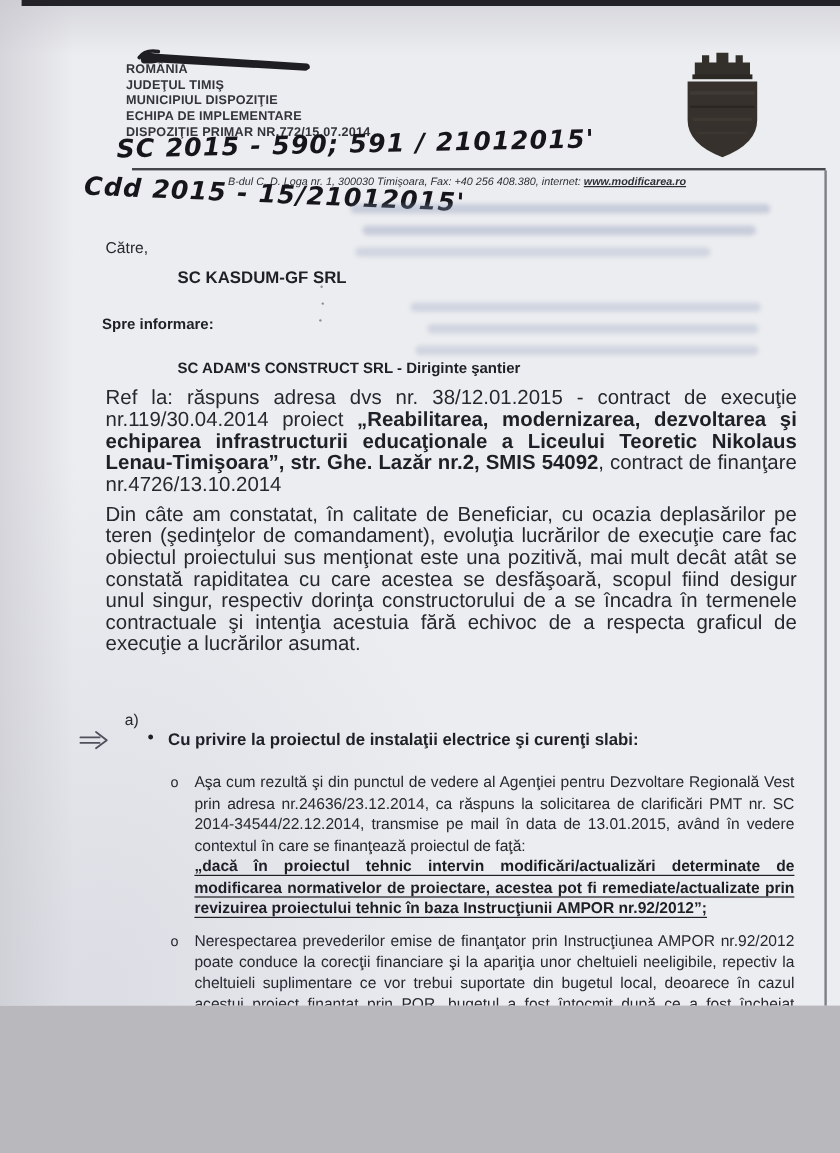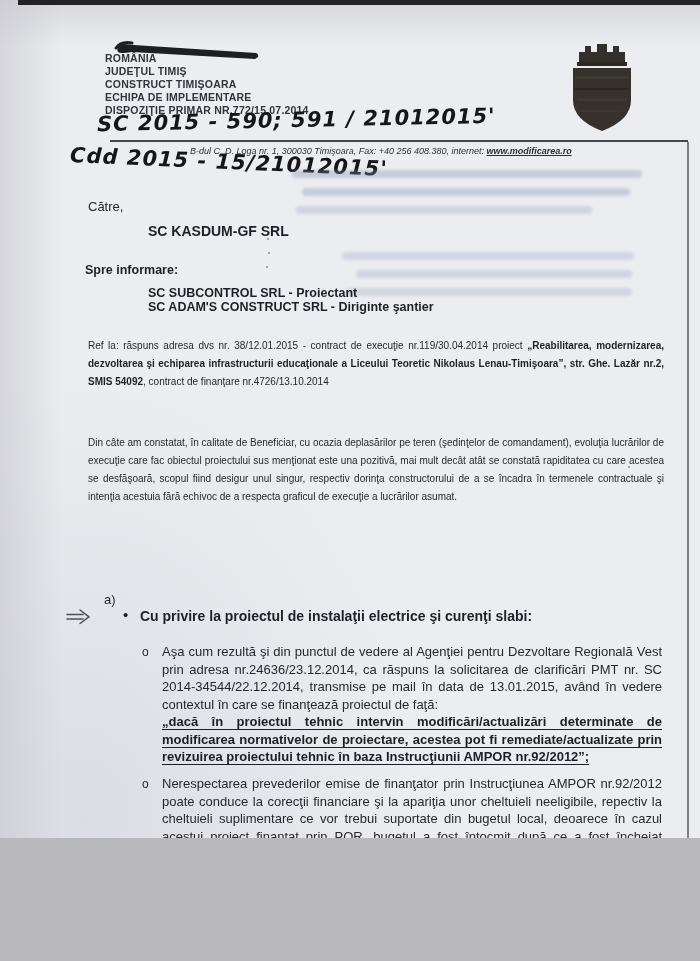--- a/index.html
+++ b/index.html
@@ -28,21 +28,21 @@
   
   .hand{
     font-family:"DejaVu Sans",sans-serif;font-style:italic;font-weight:bold;
     color:#15151b;letter-spacing:1px;white-space:nowrap;
   }
   .hand1{font-size:21px;transform:rotate(-1.2deg);}
   .hand2{font-size:21px;transform:rotate(2.5deg);}
   
   .t{font-size:13px;color:#27272f;}
   .b{font-weight:bold;color:#1f1f27;}
-  .para{font-size:10px;line-height:18px;text-align:justify;color:#27272f;margin-top:14px;}
+  .para{font-size:17px;line-height:18px;text-align:justify;color:#27272f;}
   .sub{font-size:13px;line-height:17.5px;text-align:justify;color:#27272f;}
   .uline{font-weight:bold;text-decoration:underline;text-underline-offset:3px;color:#1e1e26;}
   .bullet-dot{font-size:15px;color:#1f1f27;}
   .circle-dot{font-size:12px;color:#27272f;}
   
   .bleed{position:absolute;border-radius:4px;filter:blur(1.6px);background:rgba(128,143,180,.34);}
   .bleed.light{background:rgba(132,146,182,.26);}
   .speck{position:absolute;width:2px;height:2px;border-radius:50%;background:#4c4c55;opacity:.6;}
 </style>
 </head>
@@ -56,21 +56,21 @@
   <div class="abs" style="left:112px;top:36px;">
     <svg width="150" height="30" viewBox="0 0 150 30">
       <path d="M6 16 Q3 9 12 8 L22 9 L144 17 Q147 18 146 21 L143 23 L20 16 Q8 18 6 16 Z" fill="#1e1e23"></path>
       <path d="M4 12 q5 -7 16 -5" stroke="#1e1e23" fill="none" stroke-width="3" stroke-linecap="round"></path>
     </svg>
   </div>
 
   <div class="abs" style="left:105px;top:52px;">
     <div class="lh-line">ROMÂNIA</div>
     <div class="lh-line">JUDEŢUL TIMIŞ</div>
-    <div class="lh-line">CONSTRUCT TIMIŞOARA</div>
+    <div class="lh-line">MUNICIPIUL DISPOZIŢIE</div>
     <div class="lh-line">ECHIPA DE IMPLEMENTARE</div>
     <div class="lh-line">DISPOZIŢIE PRIMAR NR.772/15.07.2014</div>
   </div>
 
   <div class="abs" style="left:563px;top:38px;">
     <svg width="78" height="97" viewBox="0 0 78 97">
 
       <path d="M16 26 L16 14 L22 14 L22 8 L28 8 L28 14 L34 14 L34 6 L44 6 L44 14 L50 14 L50 8 L56 8 L56 14 L62 14 L62 26 Z" fill="#332f2b"></path>
       <rect x="14" y="24" width="50" height="4" fill="#2c2925"></rect>
 
@@ -101,21 +101,20 @@
 
   <div class="speck" style="left:267px;top:238px;"></div>
   <div class="speck" style="left:268px;top:252px;"></div>
   <div class="speck" style="left:266px;top:266px;"></div>
   <div class="speck" style="left:628px;top:466px;"></div>
   <div class="speck" style="left:430px;top:930px;"></div>
 
   <div class="abs t" style="left:88px;top:199px;">Către,</div>
   <div class="abs b" style="left:148px;top:223px;font-size:14px;">SC KASDUM-GF SRL</div>
   <div class="abs b" style="left:85px;top:263px;font-size:12.5px;">Spre informare:</div>
-  <div class="abs b" style="left:148px;top:286px;font-size:12.5px;">SC SUBCONTROL SRL - Proiectant</div>
   <div class="abs b" style="left:148px;top:300px;font-size:12.5px;">SC ADAM'S CONSTRUCT SRL - Diriginte şantier</div>
 
   <div class="abs para" style="left:88px;top:323px;width:576px;">
     <span>Ref la: răspuns adresa dvs nr. 38/12.01.2015 - contract de execuţie nr.119/30.04.2014 proiect </span><span class="b">„Reabilitarea, modernizarea, dezvoltarea şi echiparea infrastructurii educaţionale a Liceului Teoretic Nikolaus Lenau-Timişoara”, str. Ghe. Lazăr nr.2, SMIS 54092</span><span>, contract de finanţare nr.4726/13.10.2014</span>
   </div>
 
   <div class="abs para" style="left:88px;top:420px;width:576px;">Din câte am constatat, în calitate de Beneficiar, cu ocazia deplasărilor pe teren (şedinţelor de comandament), evoluţia lucrărilor de execuţie care fac obiectul proiectului sus menţionat este una pozitivă, mai mult decât atât se constată rapiditatea cu care acestea se desfăşoară, scopul fiind desigur unul singur, respectiv dorinţa constructorului de a se încadra în termenele contractuale şi intenţia acestuia fără echivoc de a respecta graficul de execuţie a lucrărilor asumat.</div>
 
 
   <div class="abs" style="left:64px;top:608px;">

